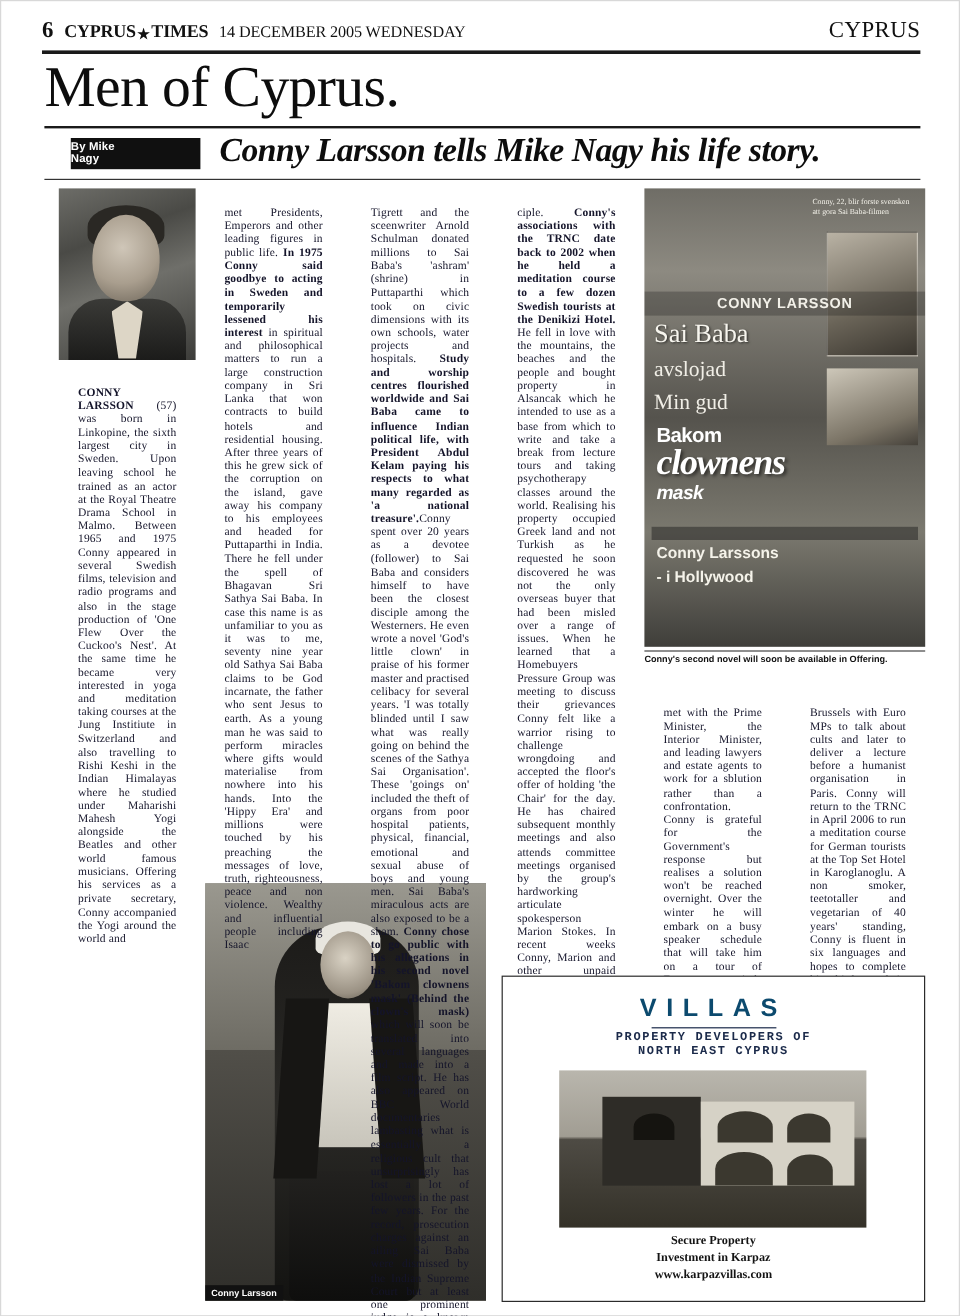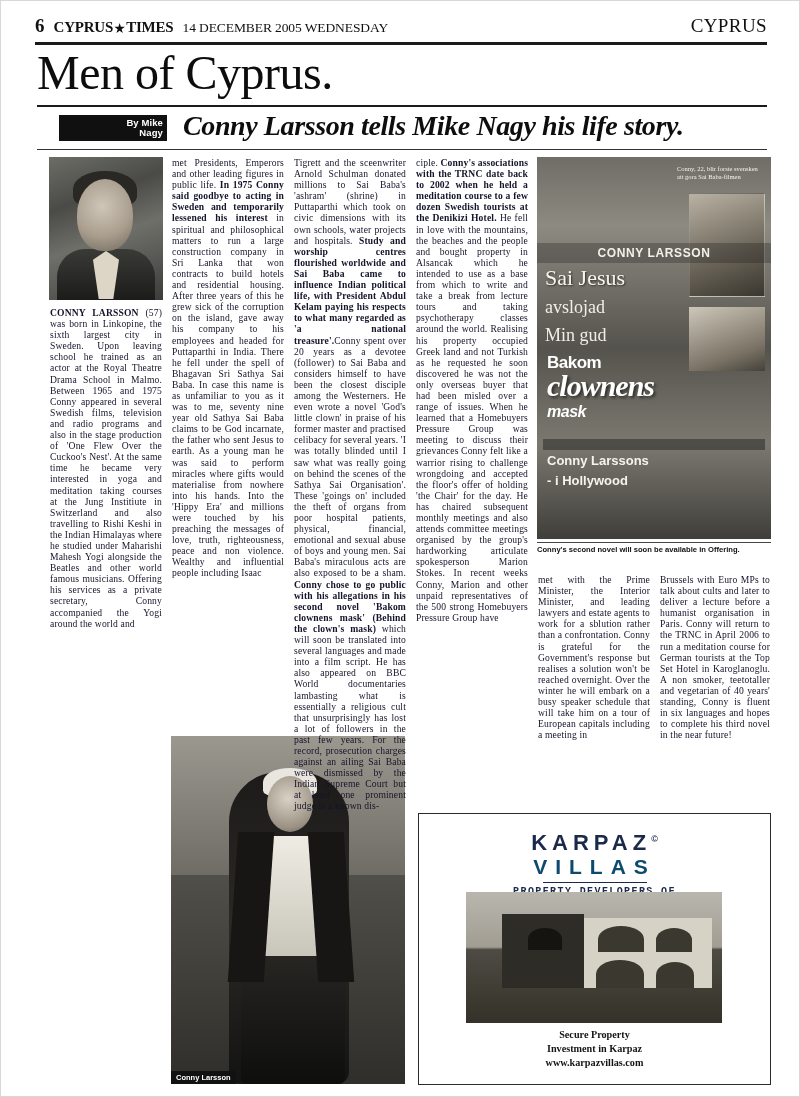--- a/index.html
+++ b/index.html
@@ -61,21 +61,21 @@
   }
   .rule-title {
     position:absolute; left:36px; top:104px; width:730px; height:1.5px; background:#1a1a1a;
   }
 
   
   .byline-box {
     position:absolute; left:58px; top:114px; width:108px; height:26px;
     background:#101010;
     color:#fff;
-    display:flex; flex-direction:column; align-items:flex-end; justify-content:center;
+    display:flex; flex-direction:column; align-items:flex-start; justify-content:center;
     padding-right:4px;
   }
   .byline-box span {
     font-family:"Liberation Sans", sans-serif;
     font-weight:bold; font-size:9.5px; line-height:10px; letter-spacing:0.1px;
   }
   .subhead {
     position:absolute; left:170px; top:108px; width:600px;
     font-family:"Liberation Serif", serif;
     font-style:italic; font-weight:bold;
@@ -92,21 +92,21 @@
     font-family:"Liberation Serif", serif;
     font-size:9.6px;
     line-height:11.1px;
     text-align:justify;
     text-justify:inter-word;
     color:#14142a;
     letter-spacing:0.15px;
     -webkit-hyphens:none; hyphens:none;
   }
   .col b { font-weight:bold; }
-  .col p { margin:1px;font-family:Liberation Serif, serif; }
+  .col p { margin:16px;font-family:Liberation Serif, serif; }
 
   .c1 { left:48px;  top:305px; width:114px; }
   .c2 { left:170px; top:155px; width:114px; }
   .c3 { left:292px; top:155px; width:114px; }
   .c4 { left:414px; top:155px; width:114px; }
   .c5 { left:536px; top:572px; width:114px; }
   .c6 { left:658px; top:572px; width:112px; }
 
   
   .photo { position:absolute; background:#5a5a58; overflow:hidden; }
@@ -296,21 +296,21 @@
     <div class="pt-hair"></div>
     <div class="pt-head"></div>
     <div class="cap">Conny Larsson</div>
   </div>
 
   <div class="photo photo-book">
     <div class="bk-topnote">Conny, 22, blir forste svensken att gora Sai Baba-filmen</div>
     <div class="bk-photo-inset"></div>
     <div class="bk-inset2"></div>
     <div class="bk-band bk-name">CONNY LARSSON</div>
-    <div class="bk-t1">Sai Jesus</div>
+    <div class="bk-t1">Sai Baba</div>
     <div class="bk-t2">avslojad</div>
     <div class="bk-t3">Min gud</div>
     <div class="bk-t4">Bakom</div>
     <div class="bk-t5">clownens</div>
     <div class="bk-t6">mask</div>
     <div class="bk-strip"></div>
     <div class="bk-t8">Conny Larssons</div>
     <div class="bk-t9">- i Hollywood</div>
   </div>
   <div class="bookcap">Conny's second novel will soon be available in Offering.</div>
@@ -329,23 +329,20 @@
     </div>
   <div class="col c5">
       <p><span>met with the Prime Minister, the Interior Minister, and leading lawyers and estate agents to work for a sblution rather than a confrontation.</span> <span>Conny is grateful for the Government's response but realises a solution won't be reached overnight.</span> <span>Over the winter he will embark on a busy speaker schedule that will take him on a tour of European capitals including a meeting in</span></p>
     </div>
   <div class="col c6">
       <p><span>Brussels with Euro MPs to talk about cults and later to deliver a lecture before a humanist organisation in Paris. Conny will return to the TRNC in April 2006 to run a meditation course for German tourists at the Top Set Hotel in Karoglanoglu.</span> <span>A non smoker, teetotaller and vegetarian of 40 years' standing, Conny is fluent in six languages and hopes to complete his third novel in the near future!</span></p>
     </div>
 
   <div class="ad">
     <div class="ad-logo">
-      <div class="ad-k1">
-        <span>KARPAZ</span><sup>©</sup>
-      </div>
       <div class="ad-k2">VILLAS</div>
       <div class="ad-rule"></div>
       <div class="ad-k3">PROPERTY DEVELOPERS OF</div>
       <div class="ad-k4">NORTH EAST CYPRUS</div>
     </div>
     <div class="ad-img">
       <div class="ad-villa-l"></div>
       <div class="ad-villa-r"></div>
       <div class="arch" style="left:132px;top:34px;width:46px;height:26px;"></div>
       <div class="arch" style="left:190px;top:36px;width:36px;height:24px;"></div>

